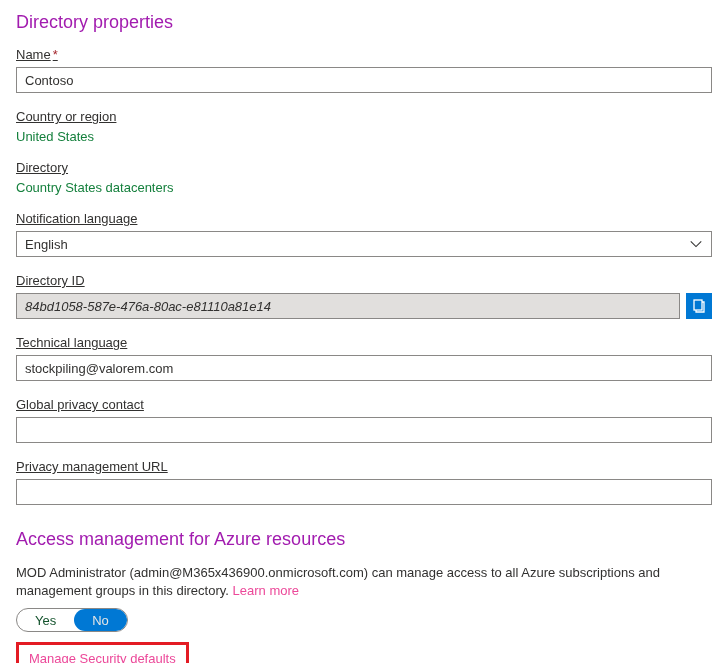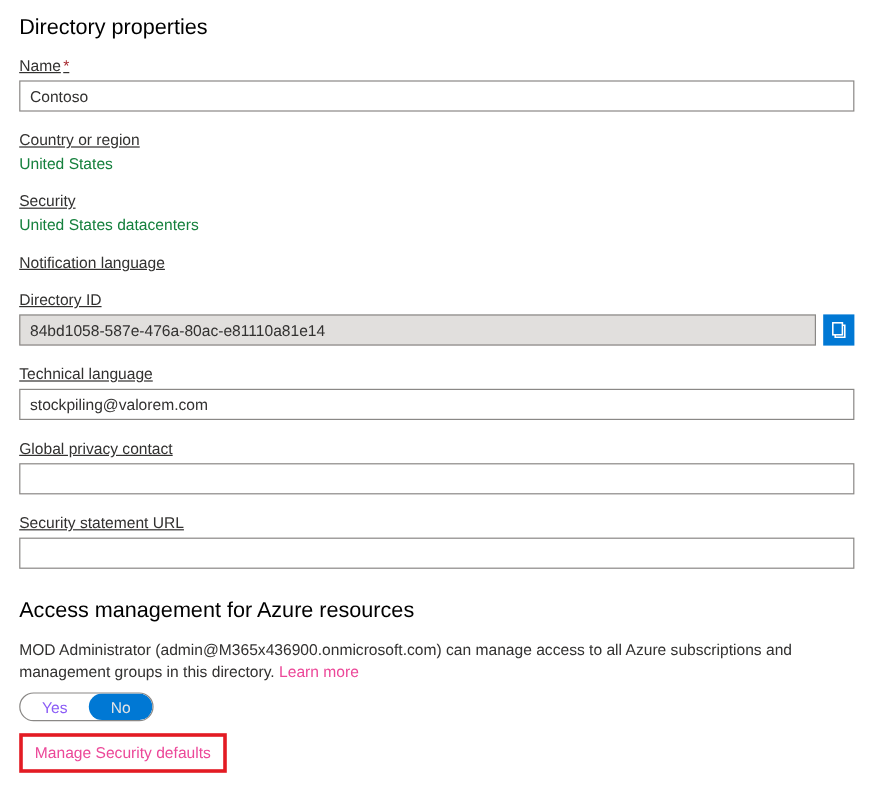--- a/index.html
+++ b/index.html
@@ -7,21 +7,21 @@
       font-family: "Segoe UI", -apple-system, sans-serif;
       font-size: 13px;
       color: #323130;
       background: #fff;
       padding: 12px 16px;
       width: 728px;
     }
     h2.section-title {
       font-size: 18px;
       font-weight: 400;
-      color: #000000;
+      color: #a21caf;
       margin-bottom: 14px;
     }
     .field-group { margin-bottom: 16px; }
     .field-label {
       font-size: 13px;
       color: #323130;
       margin-bottom: 5px;
       display: block;
       text-decoration: underline;
     }
@@ -49,20 +49,21 @@
     }
     .chevron {
       width: 14px;
       height: 14px;
       flex-shrink: 0;
     }
     .readonly-row {
       display: flex;
       align-items: stretch;
       gap: 6px;
+      font-style: italic;
     }
     .readonly-box {
       background: #e1dfdd;
       flex: 1;
       display: flex;
       align-items: center;
     }
     .copy-btn {
       width: 26px;
       height: 26px;
@@ -89,21 +90,21 @@
       height: 24px;
       overflow: hidden;
       font-size: 13px;
     }
     .toggle-opt {
       padding: 0 18px;
       height: 100%;
       display: flex;
       align-items: center;
       cursor: pointer;
-      color: #8b5cf6;
+      color: #14532d;
     }
     .toggle-opt.active {
       background: #0078d4;
       color: #e5e5e5;
       border-radius: 12px;
     }
     .highlight-box {
       display: inline-block;
       border: 3px solid #e31b23;
       padding: 6px 10px;
@@ -121,26 +122,32 @@
   </label>
   <input type="text" value="Contoso" style="">
 </div>
 
 <div class="field-group">
   <div class="field-label">Country or region</div>
   <div class="static-value">United States</div>
 </div>
 
 <div class="field-group">
-  <div class="field-label">Security</div>
-  <div class="static-value">United States datacenters</div>
+  <div class="field-label">Directory</div>
+  <div class="static-value">Country States datacenters</div>
 </div>
 
 <div class="field-group">
   <div class="field-label">Notification language</div>
+  <div class="select-box">
+    <span>English</span>
+    <svg class="chevron" viewBox="0 0 16 16">
+        <path d="M2 5 L8 11 L14 5" stroke="#323130" stroke-width="1.2" fill="none"></path>
+      </svg>
+  </div>
 </div>
 
 <div class="field-group">
   <div class="field-label">Directory ID</div>
   <div class="readonly-row">
     <div class="readonly-box">84bd1058-587e-476a-80ac-e81110a81e14</div>
     <div class="copy-btn">
       <svg viewBox="0 0 16 16">
         <rect x="3" y="2" width="8" height="10" stroke="#fff" stroke-width="1.3" fill="none"></rect>
         <path d="M5 12 L5 14 L13 14 L13 4 L11 4" stroke="#fff" stroke-width="1.3" fill="none"></path>
@@ -153,21 +160,21 @@
   <div class="field-label">Technical language</div>
   <input type="text" value="stockpiling@valorem.com" style="">
 </div>
 
 <div class="field-group">
   <div class="field-label">Global privacy contact</div>
   <input type="text" value="" style="">
 </div>
 
 <div class="field-group">
-  <div class="field-label">Security statement URL</div>
+  <div class="field-label">Privacy management URL</div>
   <input type="text" value="" style="">
 </div>
 
 <div class="access-section">
   <h2 class="section-title">Access management for Azure resources</h2>
   <p class="access-desc">
     <span>MOD Administrator (admin@M365x436900.onmicrosoft.com) can manage access to all Azure subscriptions and management groups in this directory. </span><span class="link">Learn more</span>
   </p>
   <div class="toggle-pill">
     <div class="toggle-opt">Yes</div>

